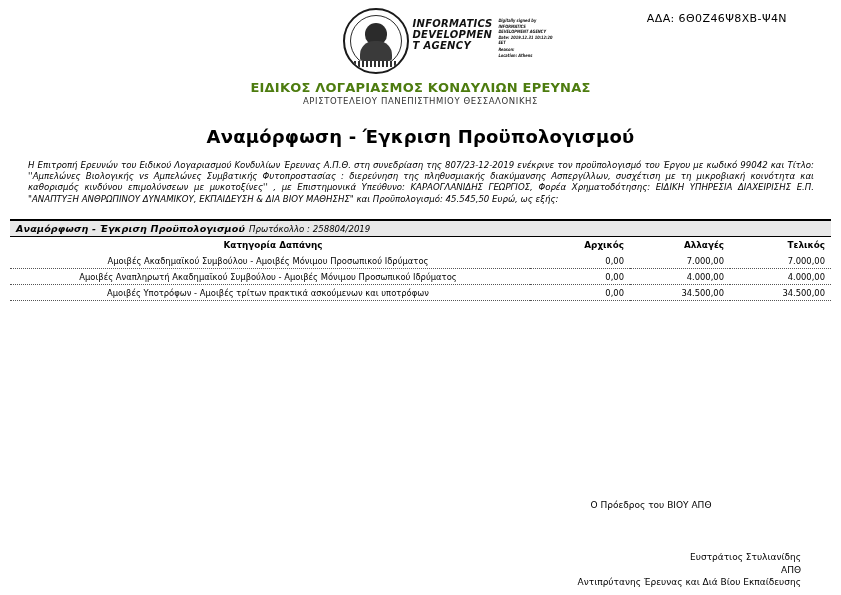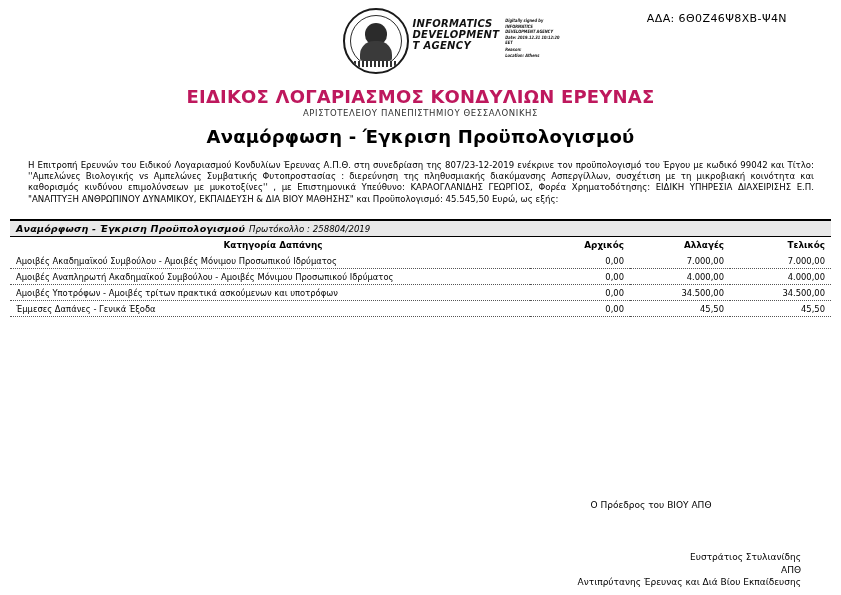--- a/index.html
+++ b/index.html
@@ -125,26 +125,26 @@
     color: #111;
     padding-top: 8px;
     width: 60px;
     font-family: "DejaVu Sans", "Liberation Sans", sans-serif;
     transform: scaleY(1.25);
     transform-origin: top left;
   }
   .stamp-block div { white-space: nowrap; }
 
   .org-line1 {
-    margin-top: 8px;
-    font-size: 18px;
+    margin-top: 2px;
+    font-size: 13px;
     font-weight: bold;
     letter-spacing: 0.2px;
     font-variant: small-caps;
-    color: #be185d;
+    color: #4d7c0f;
   }
   .org-line2 {
     margin-top: 1px;
     font-size: 8.5px;
     letter-spacing: 0.6px;
     color: #333;
   }
 
   
   .doc-title {
@@ -163,21 +163,21 @@
   .body-para {
     position: absolute;
     top: 160px;
     left: 28px;
     width: 786px;
     font-size: 8.6px;
     line-height: 11.2px;
     text-align: justify;
     color: #000;
   }
-  .body-para p { margin: 0; }
+  .body-para p { margin: 0; font-style: italic; }
 
   
   .table-wrap {
     position: absolute;
     top: 219px;
     left: 10px;
     width: 821px;
   }
   .table-topline {
     height: 2px;
@@ -225,21 +225,21 @@
     padding-left: 6px;
   }
   table.budget td {
     padding: 2.5px 0 2.5px 0;
     text-align: right;
     border-bottom: 1px dotted #555;
     white-space: nowrap;
     vertical-align: bottom;
   }
   table.budget td.cat {
-    text-align: left;
+    text-align: center;
     padding-left: 6px;
     padding-right: 10px;
     overflow: hidden;
     text-overflow: clip;
   }
   table.budget col.c-cat   { width: 520px; }
   table.budget col.c-init  { width: 100px; }
   table.budget col.c-chg   { width: 100px; }
   table.budget col.c-fin   { width: 101px; }
   table.budget td.num { padding-right: 6px; }
@@ -274,21 +274,21 @@
   <div class="header-block">
     <div class="emblem-row">
       <div class="emblem-wrap">
         <div class="seal">
           <div class="seal-figure"></div>
           <div class="seal-body"></div>
           <div class="seal-base"></div>
         </div>
         <div class="emblem-text">
           <div>INFORMATICS</div>
-          <div>DEVELOPMENT</div>
+          <div>DEVELOPMEN</div>
           <div>T AGENCY</div>
         </div>
         <div class="stamp-block">
           <div>Digitally signed by</div>
           <div>INFORMATICS</div>
           <div>DEVELOPMENT AGENCY</div>
           <div>Date: 2019.12.31 10:12:20</div>
           <div>EET</div>
           <div>Reason:</div>
           <div>Location: Athens</div>
@@ -338,26 +338,20 @@
           <td class="num">0,00</td>
           <td class="num">4.000,00</td>
           <td class="num">4.000,00</td>
         </tr>
         <tr>
           <td class="cat">Αμοιβές Υποτρόφων - Αμοιβές τρίτων πρακτικά ασκούμενων και υποτρόφων</td>
           <td class="num">0,00</td>
           <td class="num">34.500,00</td>
           <td class="num">34.500,00</td>
         </tr>
-        <tr>
-          <td class="cat">Έμμεσες Δαπάνες - Γενικά Έξοδα</td>
-          <td class="num">0,00</td>
-          <td class="num">45,50</td>
-          <td class="num">45,50</td>
-        </tr>
       </tbody>
     </table>
   </div>
 
   <div class="sig-president">Ο Πρόεδρος του ΒΙΟΥ ΑΠΘ</div>
   <div class="sig-name-block">
     <div>Ευστράτιος Στυλιανίδης</div>
     <div>ΑΠΘ</div>
     <div>Αντιπρύτανης Έρευνας και Διά Βίου Εκπαίδευσης</div>
   </div>

